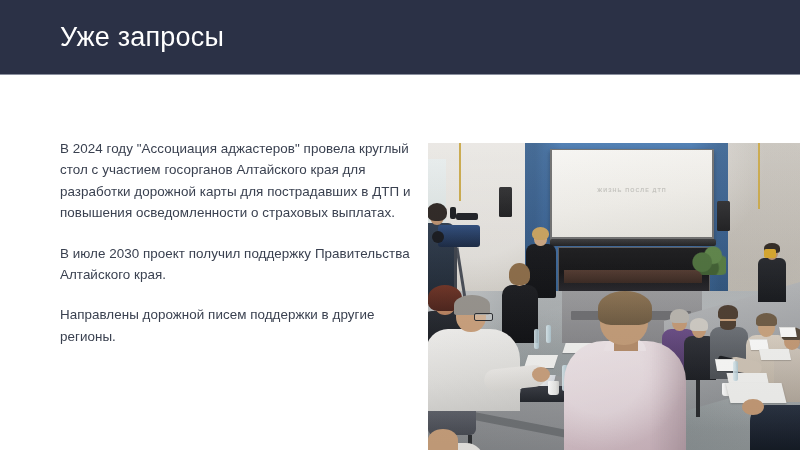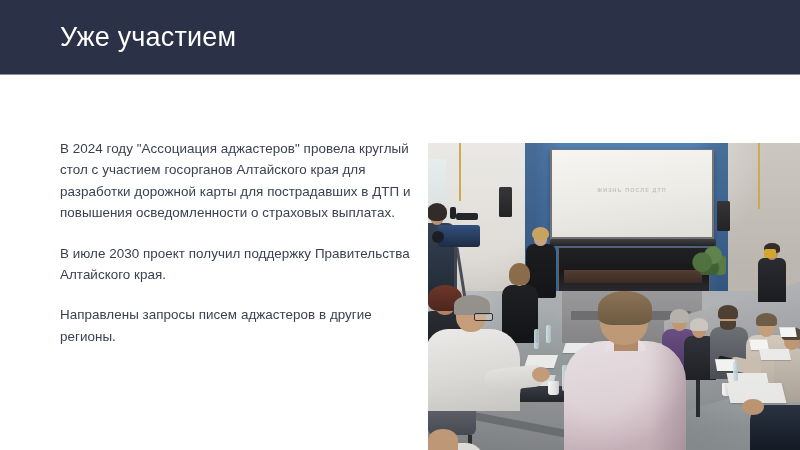--- a/index.html
+++ b/index.html
@@ -414,26 +414,26 @@
     pointer-events: none;
   }
 </style>
 </head>
 <body>
 
 <div class="slide">
 
   <div class="header-band"></div>
   <div class="header-underline"></div>
-  <div class="slide-title">Уже участием</div>
+  <div class="slide-title">Уже запросы</div>
 
   <div class="body-col">
     <p class="para">В 2024 году "Ассоциация аджастеров" провела круглый стол с участием госорганов Алтайского края для разработки дорожной карты для пострадавших в ДТП и повышения осведомленности о страховых выплатах.</p>
     <p class="para">В июле 2030 проект получил поддержку Правительства Алтайского края.</p>
-    <p class="para">Направлены запросы писем аджастеров в другие регионы.</p>
+    <p class="para">Направлены дорожной писем поддержки в другие регионы.</p>
   </div>
 
   <div class="photo">
 
     <div class="ph-layer wall"></div>
     <div class="ph-layer wall-tex"></div>
     <div class="ph-layer doorway"></div>
     <div class="ph-layer blue-panel"></div>
     <div class="ph-layer blue-panel-shade"></div>
 

